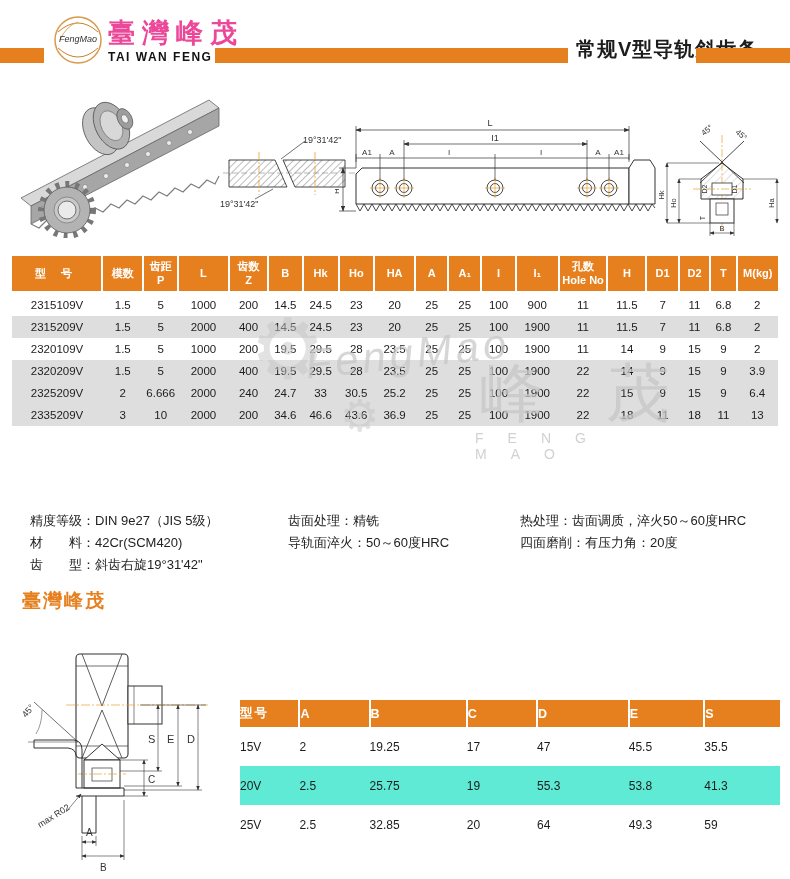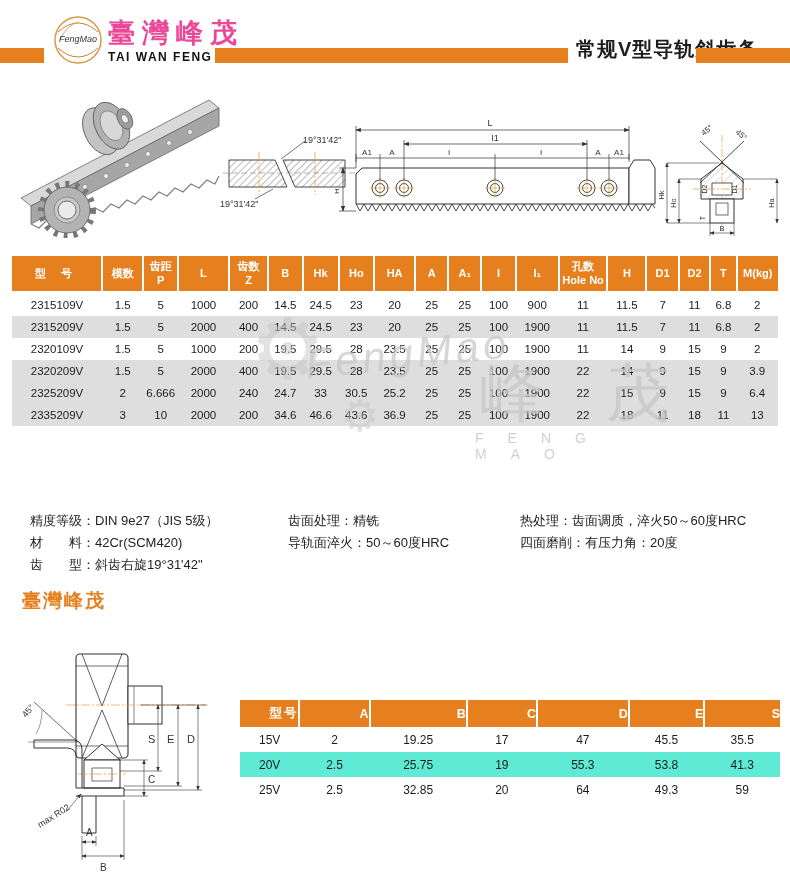--- a/index.html
+++ b/index.html
@@ -17,23 +17,23 @@
   .spec-table{border-collapse:collapse;table-layout:fixed;width:766px}
   .spec-table th{background:#E6801E;color:#fff;font-weight:bold;font-size:11px;line-height:1.2;
                  white-space:pre-line;height:35px;padding:0;border-left:2px solid #fff;border-bottom:3px solid #fff;text-align:center}
   .spec-table th:first-child{border-left:none;letter-spacing:6px}
   .spec-table td{text-align:center;font-size:11.5px;height:22px;padding:0;color:#1c1c1c}
   .spec-table tr.alt td{background:#dedede}
 
   
   .asm-table{border-collapse:collapse;table-layout:fixed;width:540px}
   .asm-table th{background:#E6801E;color:#fff;font-weight:bold;font-size:12.5px;height:27px;
-                padding:0;border-left:2px solid #fff;text-align:right}
+                padding:0;border-left:2px solid #fff;text-align:left}
   .asm-table th:first-child{border-left:none;letter-spacing:2px}
-  .asm-table td{text-align:center;font-size:12px;height:25px;padding:0;color:#1c1c1c}
+  .asm-table td{font-size:12px;height:39px;padding:0;color:#1c1c1c}
   .asm-table tr.alt td{background:#5eead4}
 
   
   .spec-line{font-size:13px;color:#222;line-height:22px;white-space:pre}
   .section-title{font-size:19px;font-weight:bold;color:#E6801E;letter-spacing:2px}
 
   
   .wm{pointer-events:none}
   .wm span{position:absolute;color:#c6c6c6}
   .wm .wm-script{font-style:italic;font-size:42px;transform:rotate(-6deg);opacity:.7;letter-spacing:4px}

